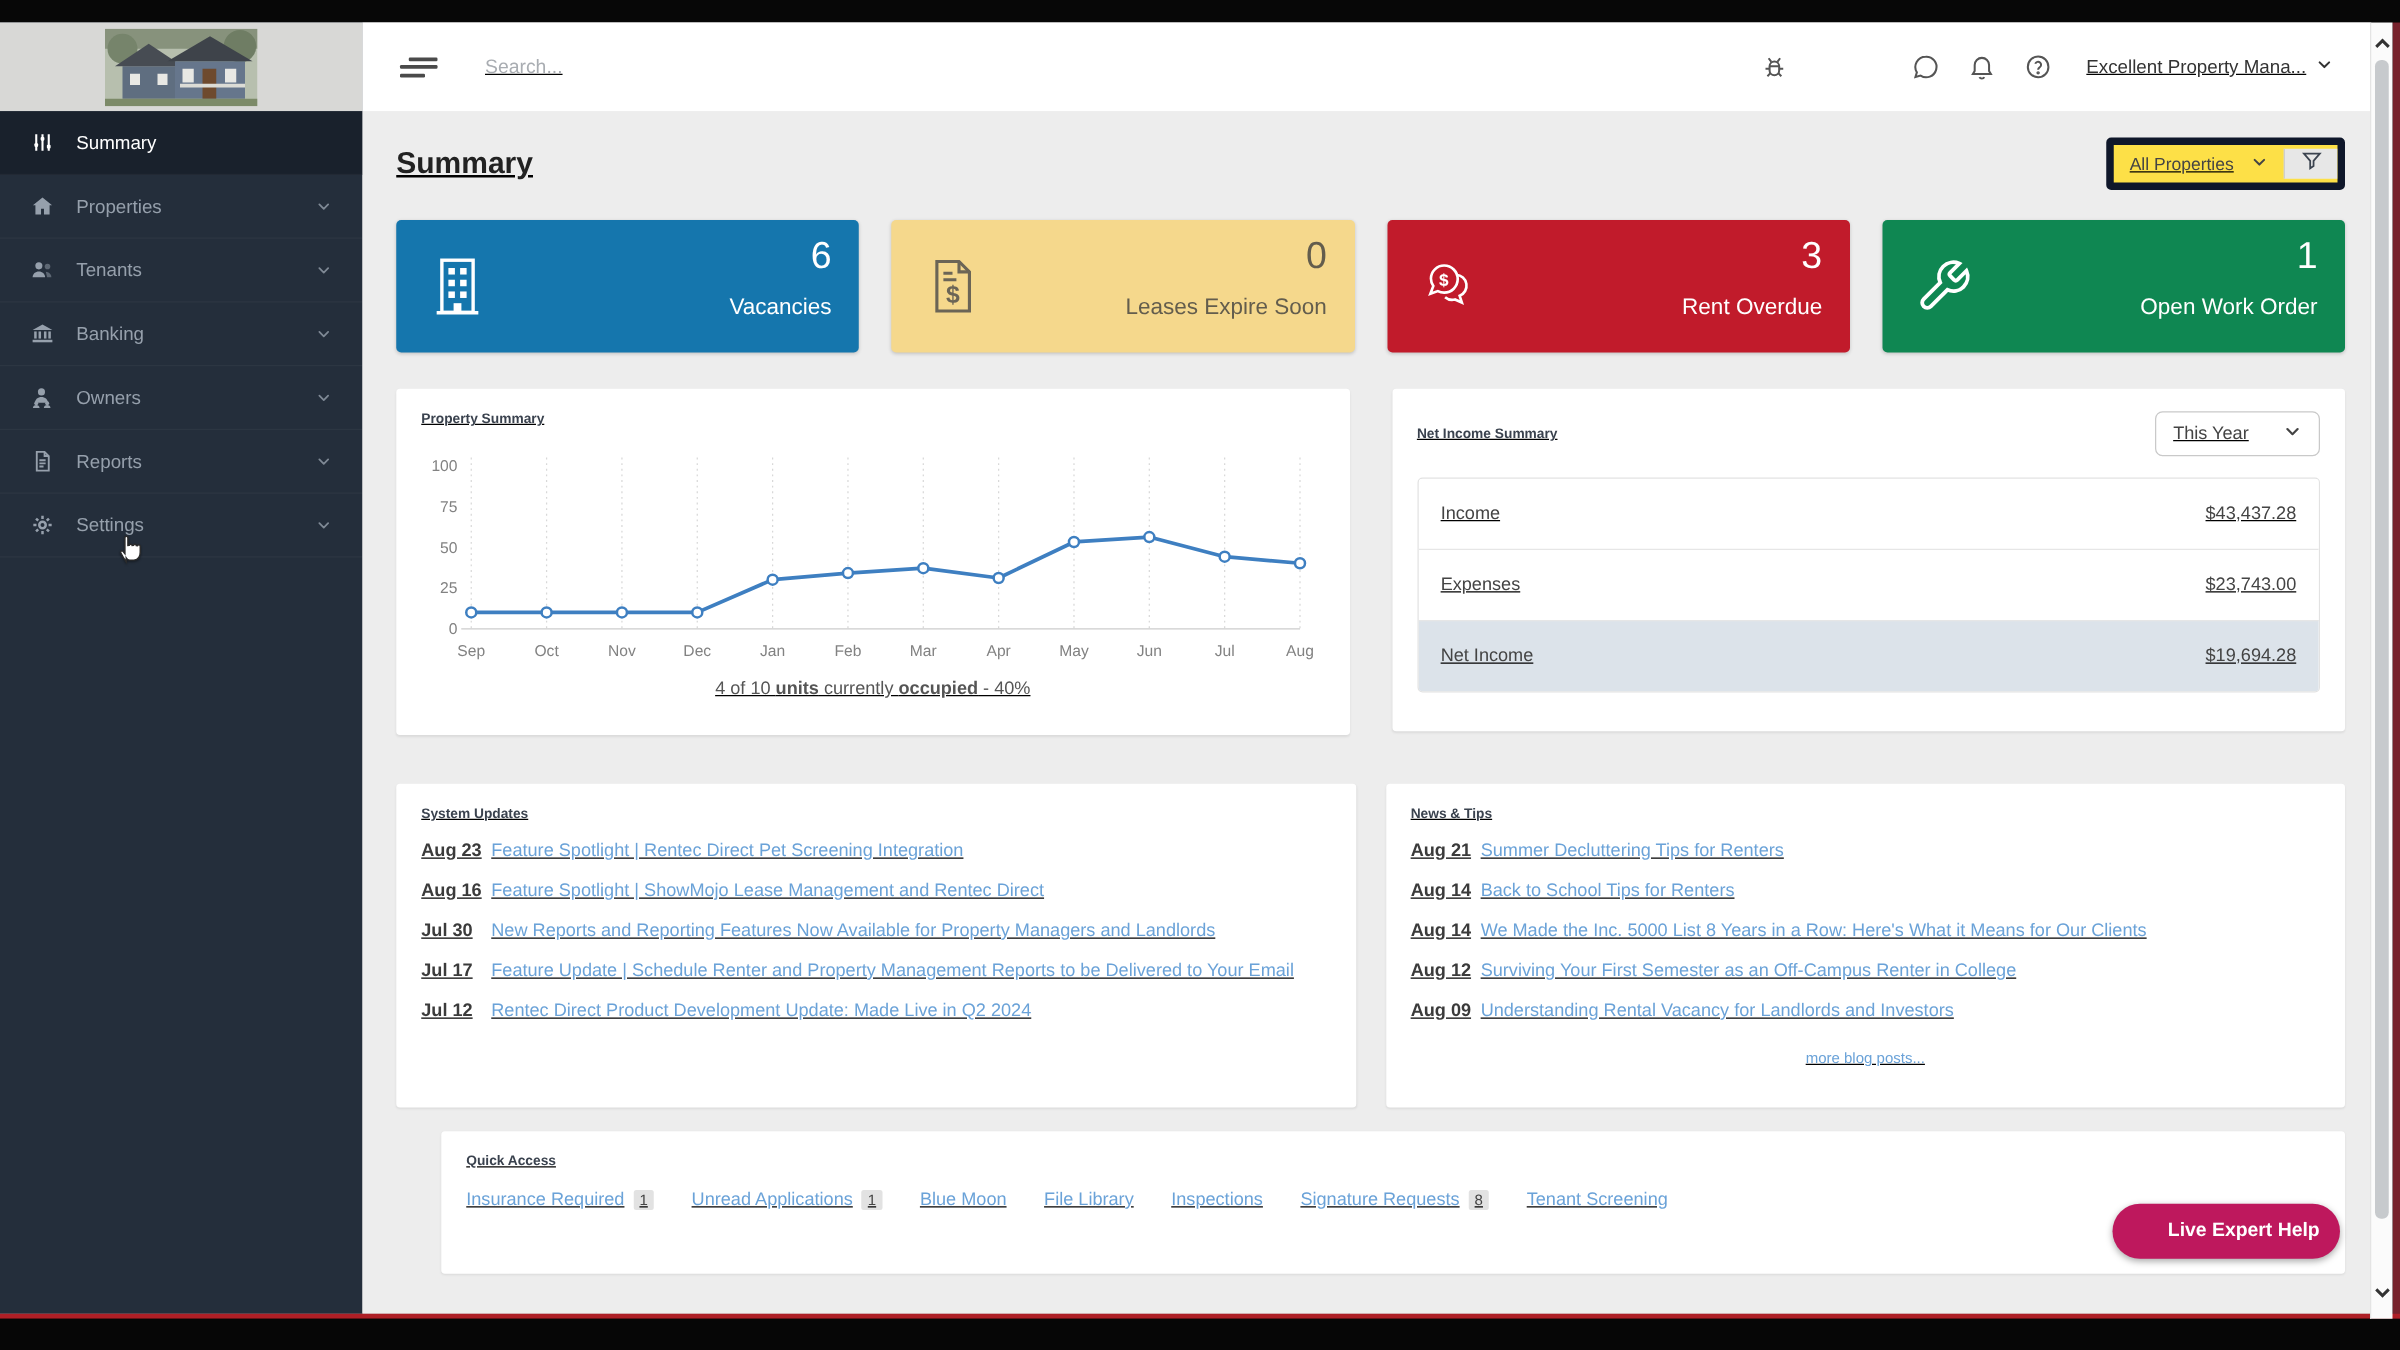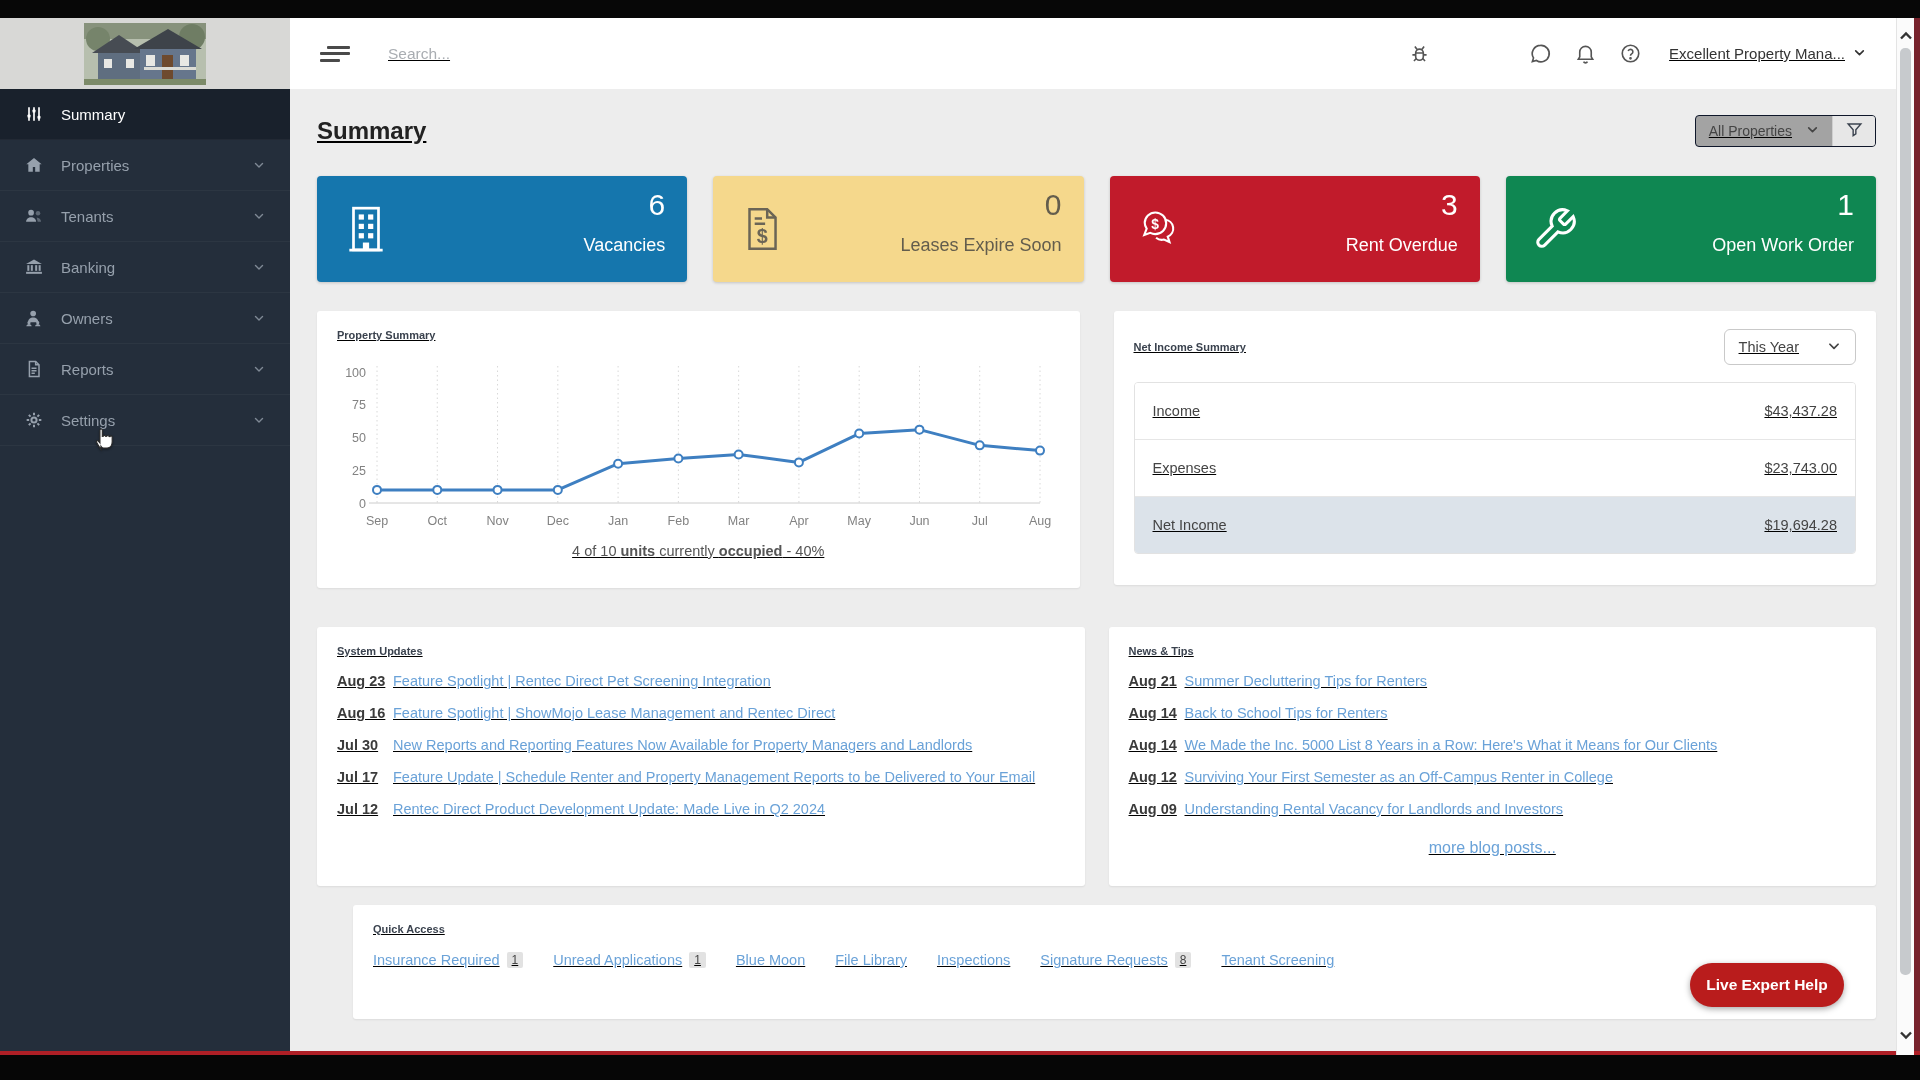--- a/index.html
+++ b/index.html
@@ -41,21 +41,21 @@
   .hicon.chat{margin-right:22px;}
   .hicon.bell{margin-right:22px;}
   .account{display:flex;align-items:center;margin-left:27px;font-size:15px;color:#333;cursor:pointer;gap:8px;}
   .account .chev svg{width:13px;height:13px;stroke:#333;}
 
   .content{flex:1;background:#ededed;padding:20px 20px 0 27px;position:relative;box-sizing:border-box;}
 
   .title-row{display:flex;align-items:center;height:44px;}
   .page-title{font-size:24px;font-weight:bold;color:#222;margin:0;}
   .controls{margin-left:auto;display:flex;}
-  .select-group{display:flex;border:1px solid #0f172a;border-radius:4px;overflow:hidden;height:30px;background:#a3a3a3;}
+  .select-group{display:flex;border:6px solid #0f172a;border-radius:4px;overflow:hidden;height:30px;background:#fde047;align-items:center;}
   .select-main{display:flex;align-items:center;gap:14px;padding:0 13px;font-size:14px;color:#444;cursor:pointer;}
   .select-main svg{width:13px;height:13px;}
   .filter-btn{width:42px;background:#e7e7e7;border-left:1px solid #cfcfcf;display:flex;align-items:center;justify-content:center;cursor:pointer;}
   .filter-btn svg{width:19px;height:19px;}
 
   .cards{display:grid;grid-template-columns:repeat(4,1fr);gap:26px;margin-top:23px;}
   .card{height:106px;border-radius:4px;position:relative;box-shadow:0 1px 3px rgba(0,0,0,.18);cursor:pointer;}
   .card .c-icon{position:absolute;left:26px;top:50%;transform:translateY(-50%);display:inline-flex;}
   .card .c-icon svg{width:46px;height:50px;}
   .card .c-num{position:absolute;right:22px;top:12px;font-size:30px;}
@@ -81,30 +81,30 @@
   .net-table{margin-top:17px;border:1px solid #e2e2e2;border-radius:4px;overflow:hidden;}
   .net-row{height:56px;display:flex;align-items:center;padding:0 18px;font-size:14.5px;color:#444;border-top:1px solid #e6e6e6;background:#fff;}
   .net-row:first-child{border-top:none;}
   .net-row.hl{background:#dce3ea;}
   .net-row .v{margin-left:auto;}
 
   .list{margin-top:14px;}
   .list-row{display:flex;font-size:14.5px;line-height:20px;margin-bottom:12px;}
   .list-row .d{width:56px;flex-shrink:0;font-weight:bold;color:#3b3b3b;}
   .list-row .a{color:#6aa2d8;cursor:pointer;}
-  .more-link{text-align:center;color:#6aa2d8;font-size:16px;margin-top:20px;cursor:pointer;}
+  .more-link{text-align:center;color:#6aa2d8;font-size:12px;margin-top:20px;cursor:pointer;}
 
   .qa-panel{margin-top:19px;height:114px;margin-left:36px;}
   .qa-links{display:flex;gap:30px;margin-top:17px;font-size:14.5px;align-items:center;}
   .qa-link{color:#6aa2d8;display:inline-flex;align-items:center;gap:7px;cursor:pointer;}
   .badge{background:#e2e2e2;color:#444;font-size:12px;padding:1px 5px;border-radius:2px;}
 
-  .live-btn{position:absolute;left:1690px;top:963px;width:154px;height:44px;border-radius:22px;background:#b91c1c;color:#fff;
+  .live-btn{position:absolute;left:1690px;top:963px;width:154px;height:44px;border-radius:22px;background:#be185d;color:#fff;
             font-weight:bold;font-size:15.5px;display:flex;align-items:center;justify-content:center;
-            box-shadow:0 2px 6px rgba(0,0,0,.35);cursor:pointer;z-index:4;}
+            box-shadow:0 2px 6px rgba(0,0,0,.35);cursor:pointer;z-index:4;padding-left:28px;}
 
   .scrollbar{position:absolute;left:1896px;top:18px;width:18px;height:1037px;background:#fbfbfb;border-left:1px solid #e4e4e4;box-sizing:border-box;z-index:6;}
   .sb-btn{position:absolute;left:2px;width:14px;height:14px;cursor:pointer;}
   .sb-up{top:9px;}
   .sb-down{top:1008px;}
   .sb-thumb{position:absolute;left:3px;top:30px;width:11px;height:927px;background:#c7cacd;border-radius:5px;cursor:pointer;}
 
   .cursor-hand{position:absolute;left:92px;top:424px;width:25px;height:27px;z-index:9;pointer-events:none;}
   .cursor-hand svg{width:25px;height:27px;filter:drop-shadow(0 1px 1px rgba(0,0,0,.4));}
 </style>

